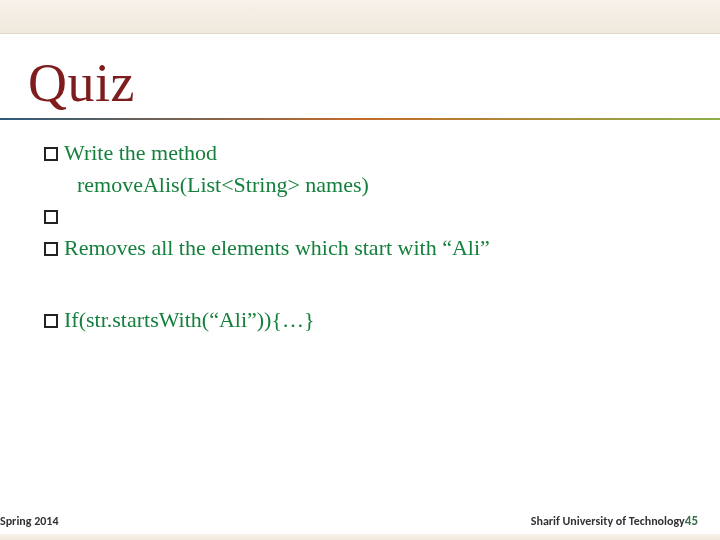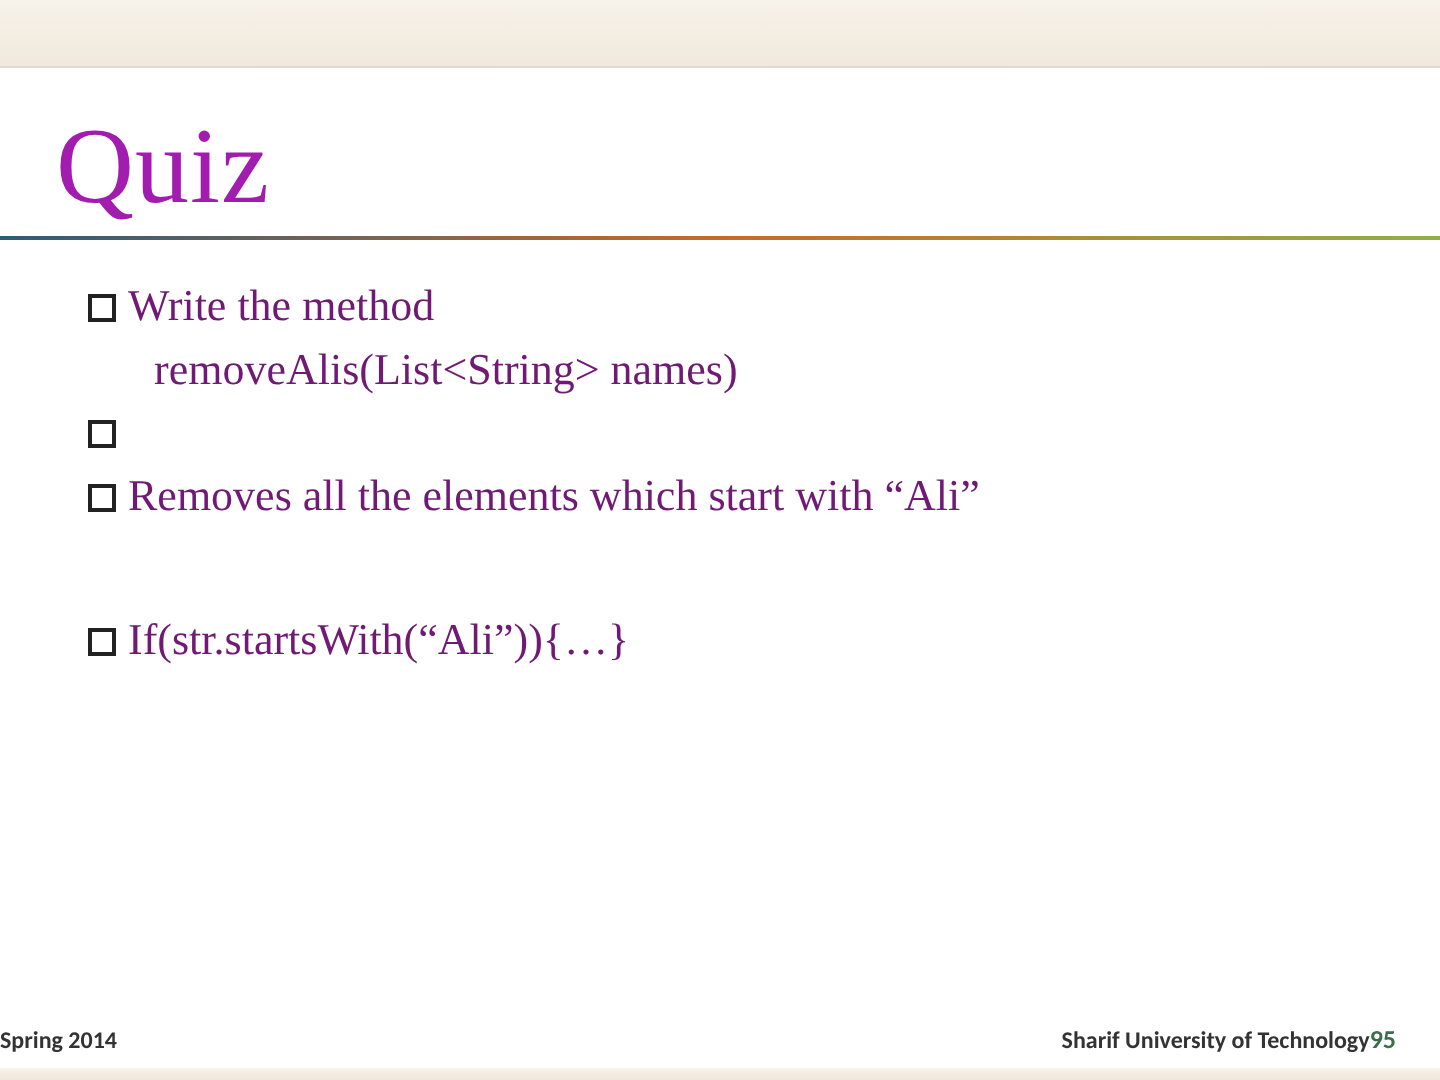--- a/index.html
+++ b/index.html
@@ -11,35 +11,35 @@
   }
   .topband {
     width: 100%;
     height: 34px;
     background: linear-gradient(to bottom, #f7f2ea 0%, #f0e9dc 100%);
     border-bottom: 1px solid #e2d9c8;
   }
   .title {
     font-size: 54px;
     font-weight: 400;
-    color: #a21caf;
+    color: #7f1d1d;
     margin: 18px 0 4px 28px;
     letter-spacing: 0.5px;
     font-family: Georgia, serif;
   }
   .underline {
     height: 2px;
     margin: 0 0 18px 0;
     background: linear-gradient(to right, #2d5b7a 0%, #c46b2b 50%, #8fae4a 100%);
   }
   .content {
     margin-left: 44px;
     margin-right: 30px;
     font-size: 22px;
-    color: #701a75;
+    color: #15803d;
     line-height: 1.35;
   }
   .bullet-line { margin-bottom: 2px; }
   .square {
     display: inline-block;
     width: 14px;
     height: 14px;
     border: 2px solid #222;
     background: #fff;
     margin-right: 6px;
@@ -93,16 +93,16 @@
   <div class="gap"></div>
 
   <div class="bullet-line">
     <span class="square"></span><span>If(str.startsWith(“Ali”)){…}</span>
   </div>
 </div>
 
 <div class="footer">
   <span class="left">Spring 2014</span>
   <span class="center">Sharif University of Technology</span>
-  <span class="right">95</span>
+  <span class="right">45</span>
 </div>
 
 <div class="botband"></div>
 
 </body></html>

